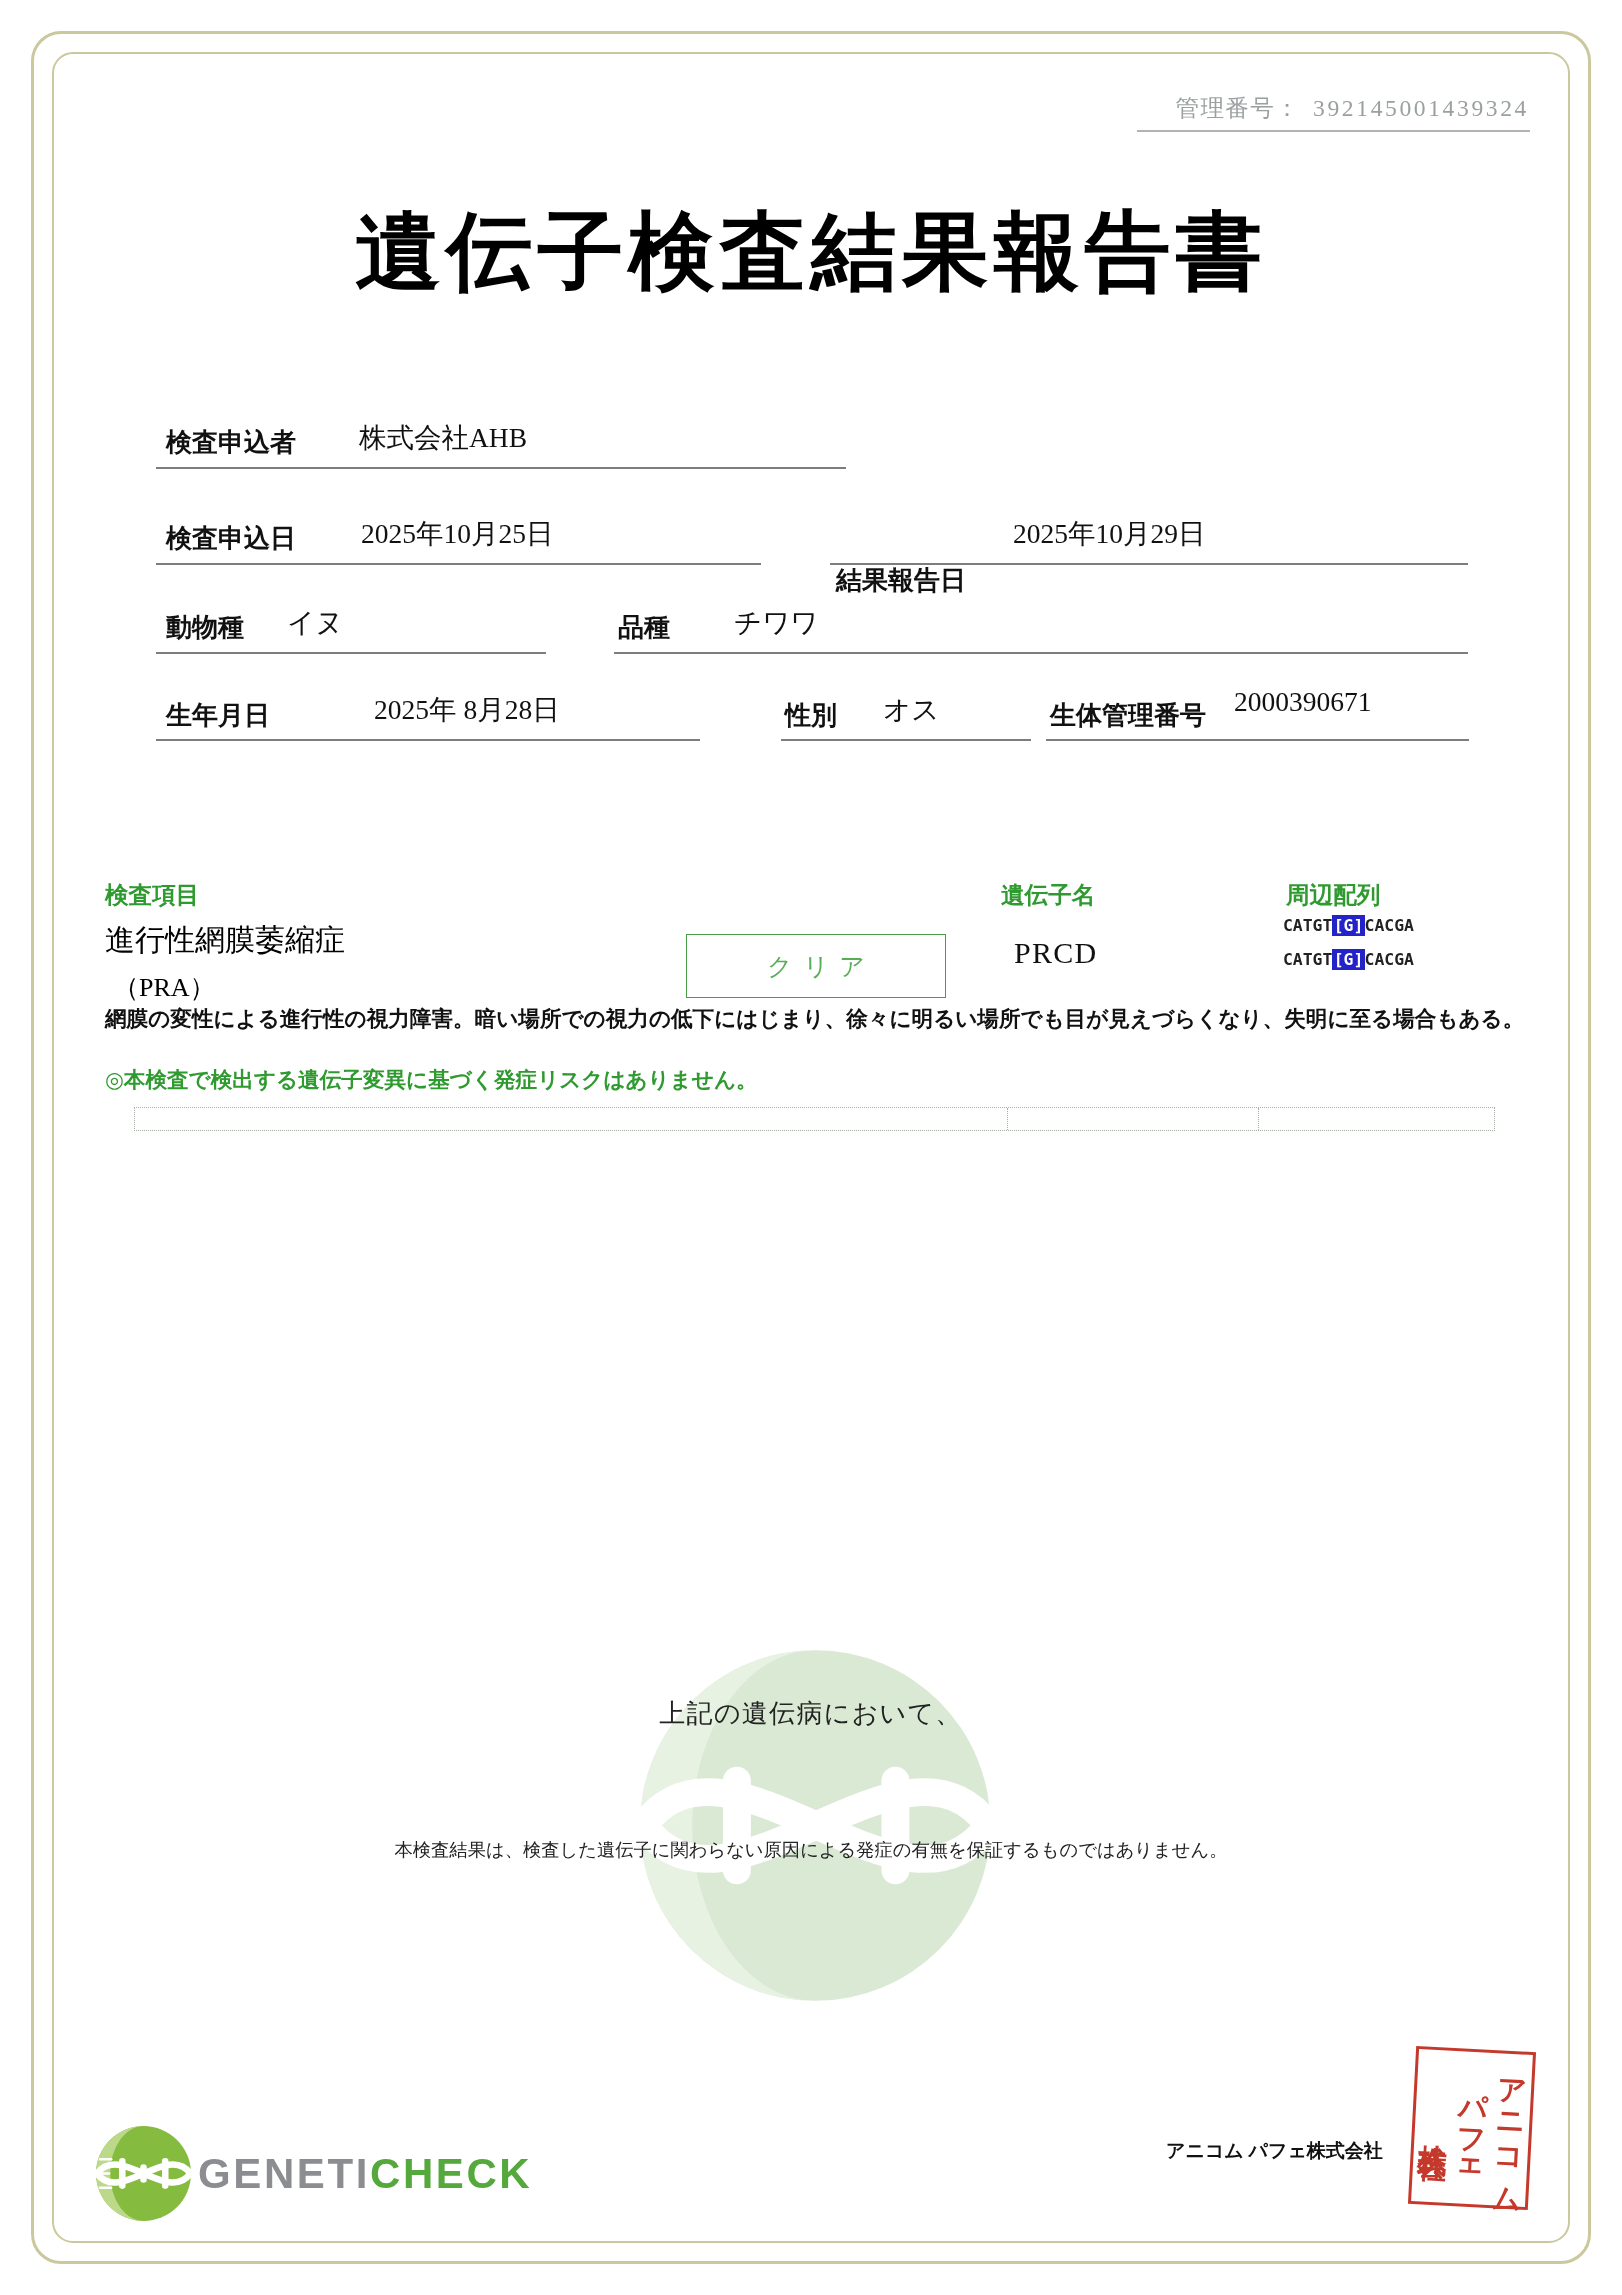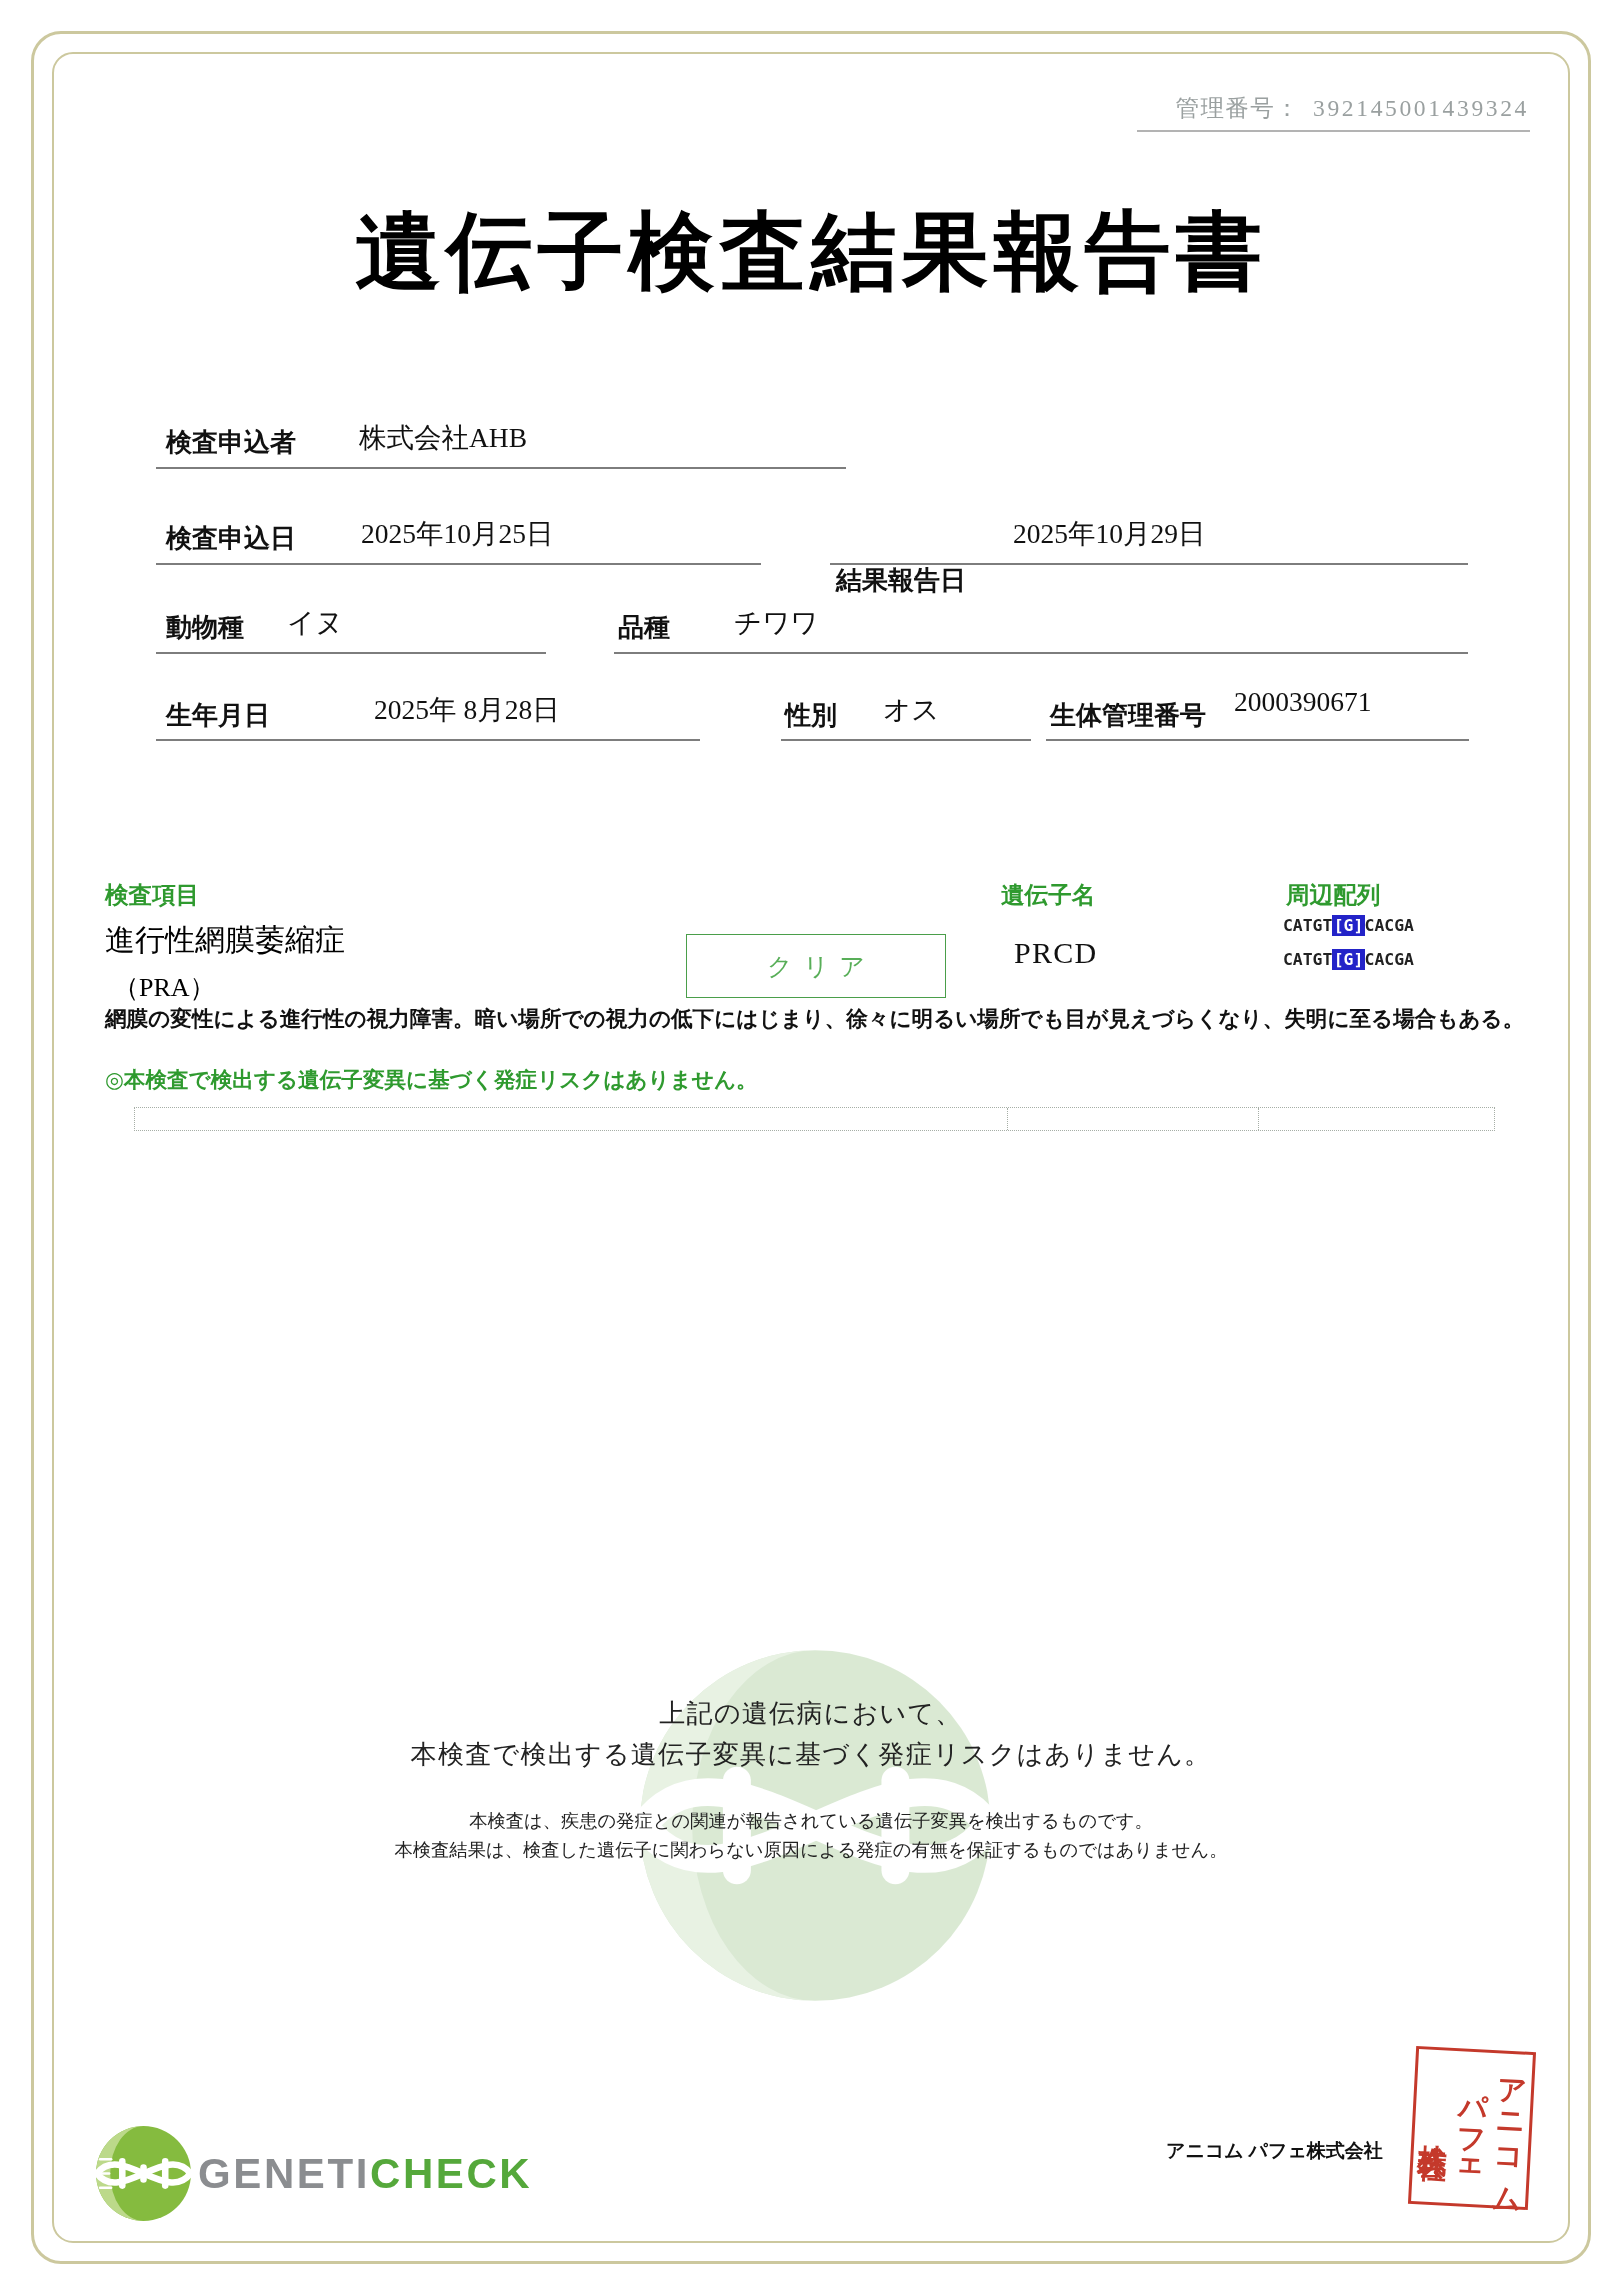--- a/index.html
+++ b/index.html
@@ -177,22 +177,20 @@
       <g stroke="#ffffff" stroke-width="15" fill="none" stroke-linecap="round">
         <path d="M10,100 C 55,38 150,162 195,100"></path>
         <path d="M10,100 C 55,162 150,38 195,100"></path>
         <line x1="60" y1="76" x2="60" y2="124"></line>
         <line x1="145" y1="76" x2="145" y2="124"></line>
       </g>
     </svg>
   </div>
 
   <div class="sum sum1">上記の遺伝病において、</div>
-  <div class="sum sum2">本検査で検出する遺伝子変異に基づく発症リスクはありません。</div>
-  <div class="sum sum-note1">本検査は、疾患の発症との関連が報告されている遺伝子変異を検出するものです。</div>
   <div class="sum sum-note2">本検査結果は、検査した遺伝子に関わらない原因による発症の有無を保証するものではありません。</div>
 
   <div class="logo">
     <span class="logo-icon">
       <svg viewBox="0 0 200 200" width="100%" height="100%">
         <circle cx="102" cy="100" r="94" fill="#85bb3f"></circle>
         <path d="M102,6 a94,94 0 0,0 0,188 a66,94 0 0,1 0,-188 z" fill="#bcd98a"></path>
         <g stroke="#ffffff" stroke-width="13" fill="none" stroke-linecap="round">
           <path d="M10,100 C 55,38 150,162 195,100"></path>
           <path d="M10,100 C 55,162 150,38 195,100"></path>

